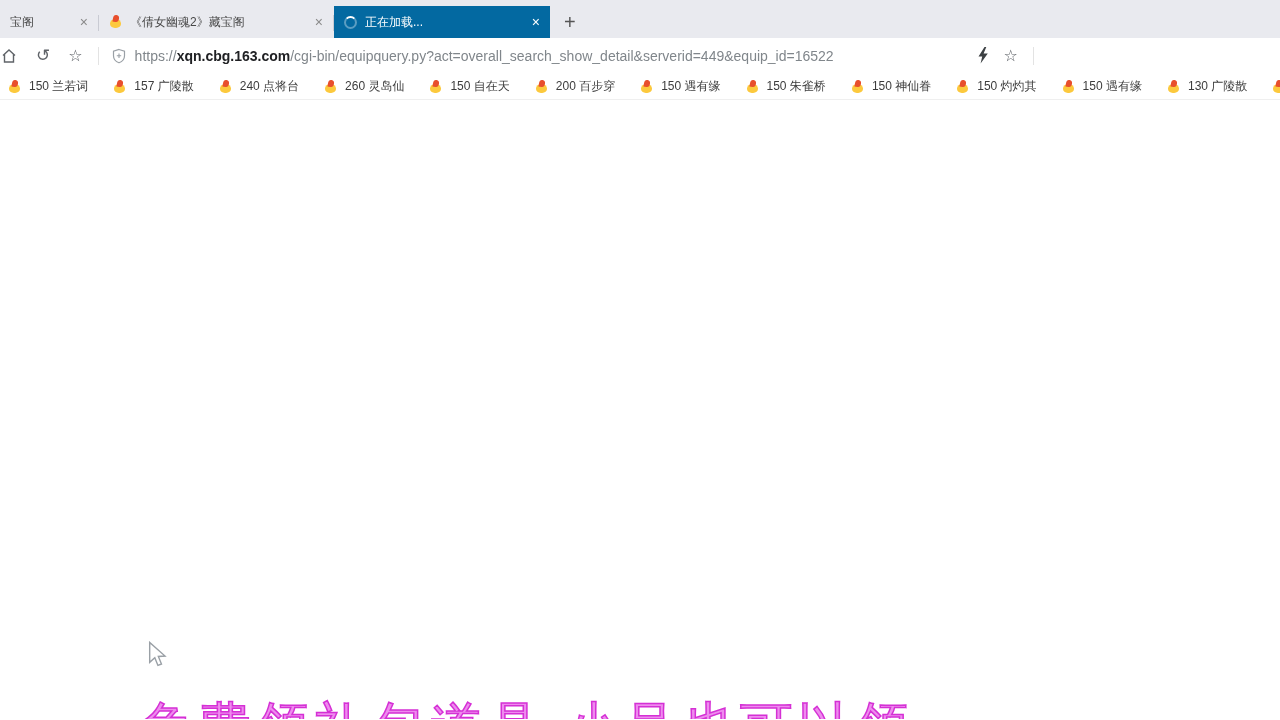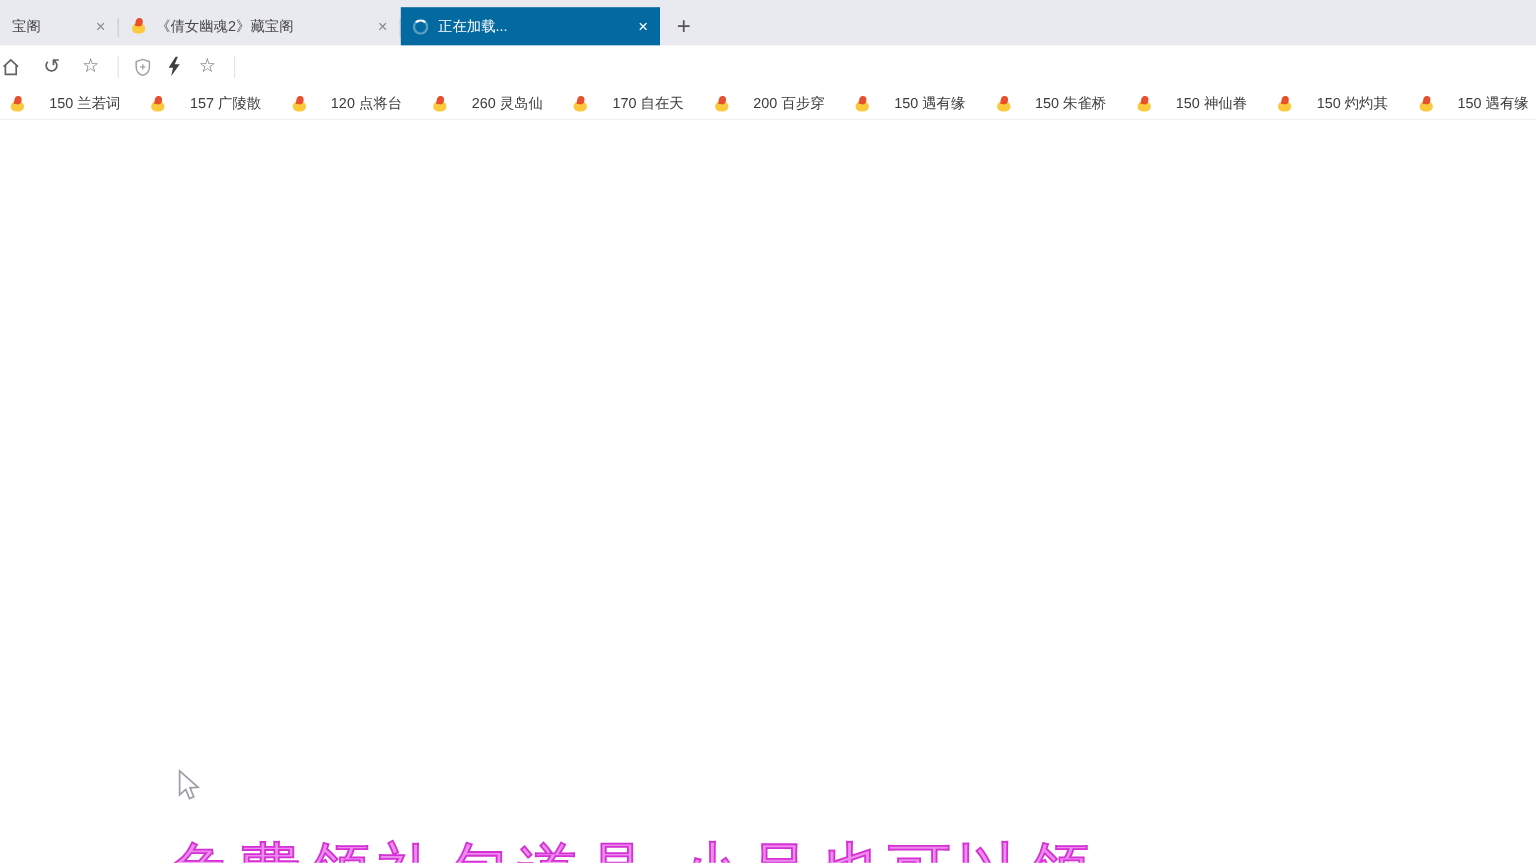--- a/index.html
+++ b/index.html
@@ -55,21 +55,21 @@
                   background:#f7a52a; border-radius:50%; }
   .search-query { font-size:13px; color:#8d939c; flex:1; white-space:nowrap; overflow:hidden; }
   .magnifier { position:relative; width:11px; height:11px; border:1.5px solid #777; border-radius:50%;
                margin-right:12px; flex:0 0 auto; }
   .magnifier::after { content:""; position:absolute; width:5px; height:1.5px; background:#777;
                       right:-4px; bottom:-1px; transform:rotate(45deg); }
 
   
   .bookmarks { height:27px; background:#fff; display:flex; align-items:center; gap:25px;
                padding-left:8px; overflow:hidden; border-bottom:1px solid #efefef; white-space:nowrap; }
-  .bookmark { display:flex; align-items:center; gap:20px; font-size:12px; color:#3c3c3c; flex:0 0 auto; }
+  .bookmark { display:flex; align-items:center; gap:8px; font-size:12px; color:#3c3c3c; flex:0 0 auto; }
   .bookmark .chick { width:13px; height:13px; }
 
   
   .content { position:relative; height:619px; background:#fff; overflow:hidden; }
   .cursor { position:absolute; left:148px; top:541px; }
   .promo { position:absolute; white-space:nowrap; color:#ee8bee;
            -webkit-text-stroke:1.5px #d530d5; font-weight:400; }
   .promo-1 { left:140px; top:592px; font-size:53px; letter-spacing:5px; }
 </style>
 </head>
@@ -107,20 +107,21 @@
     <span class="tb-icon star-glyph">☆</span>
     <span class="v-sep"></span>
 
     <div class="urlbox">
       <span class="shield">
         <svg width="16" height="16" viewBox="0 0 16 16">
             <path d="M8 1.5 L13.5 3.3 V7.8 C13.5 11.4 11 13.8 8 14.8 C5 13.8 2.5 11.4 2.5 7.8 V3.3 Z" fill="none" stroke="#9aa0a6" stroke-width="1.2"></path>
             <path d="M8 5.5 V10 M5.8 7.7 H10.2" stroke="#9aa0a6" stroke-width="1.1"></path>
           </svg>
       </span>
+      <span class="url-text"><span>https://</span><span class="host">xqn.cbg.163.com</span><span>/cgi-bin/equipquery.py?act=overall_search_show_detail&amp;serverid=449&amp;equip_id=16522</span></span>
       <span class="bolt">
         <svg width="12" height="17" viewBox="0 0 12 17">
             <path d="M7.5 0 L1.5 9.5 H5.2 L3.6 16.5 L10.8 6.5 H6.6 L9.3 0 Z" fill="#3c4043"></path>
           </svg>
       </span>
       <span class="tb-icon star-glyph">☆</span>
     </div>
 
     <span class="v-sep"></span>
   </div>
@@ -132,31 +133,31 @@
         <span>150 兰若词</span>
       </span>
 
       <span class="bookmark">
         <span class="chick"></span>
         <span>157 广陵散</span>
       </span>
 
       <span class="bookmark">
         <span class="chick"></span>
-        <span>120 点将台</span>
+        <span>240 点将台</span>
       </span>
 
       <span class="bookmark">
         <span class="chick"></span>
         <span>260 灵岛仙</span>
       </span>
 
       <span class="bookmark">
         <span class="chick"></span>
-        <span>170 自在天</span>
+        <span>150 自在天</span>
       </span>
 
       <span class="bookmark">
         <span class="chick"></span>
         <span>200 百步穿</span>
       </span>
 
       <span class="bookmark">
         <span class="chick"></span>
         <span>150 遇有缘</span>

